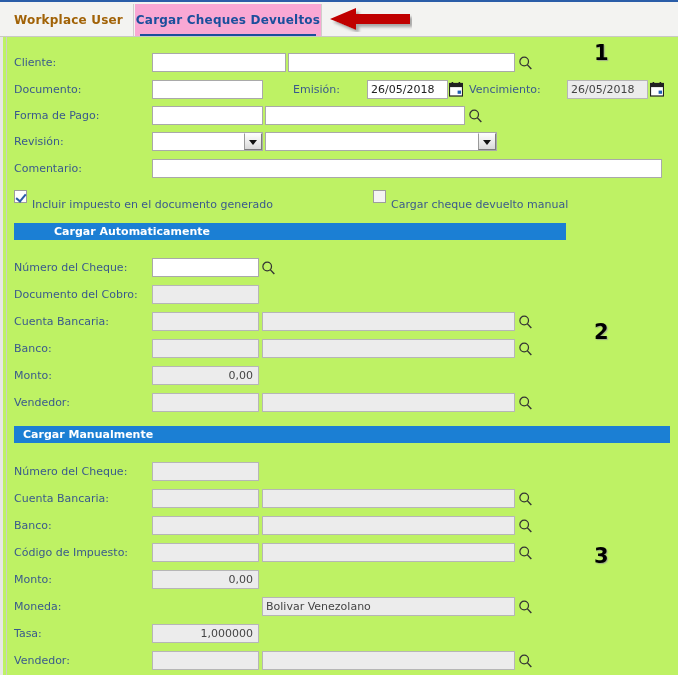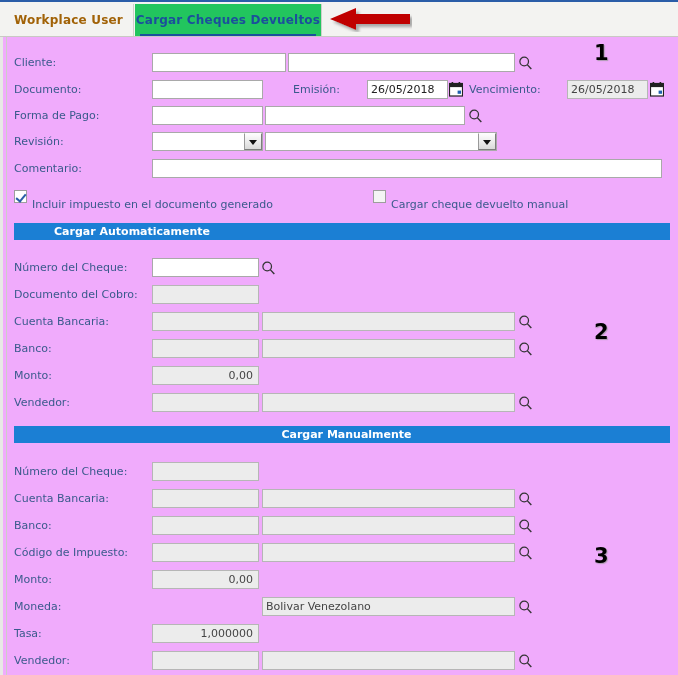--- a/index.html
+++ b/index.html
@@ -51,21 +51,21 @@
     left: 4px;
     width: 130px;
     color: #a16207;
     background: #f3f3f1;
     border-right: 1px solid #cfcfca;
   }
   .tab.active {
     left: 135px;
     width: 187px;
     color: #1b4f9c;
-    background: #22c55e;
+    background: #f9a8d4;
     border-right: 1px solid #cfcfca;
   }
   .tab.active .tab-underline {
     position: absolute;
     left: 5px;
     right: 5px;
     bottom: 1px;
     height: 3px;
     background: #1b4f9c;
   }
@@ -84,21 +84,21 @@
     width: 82px; height: 26px;
     pointer-events: none;
   }
 
   
   #content {
     position: absolute;
     left: 0; top: 37px;
     width: 678px;
     height: 638px;
-    background: #f0abfc;
+    background: #bef264;
     border-left: 3px solid #e8e8e6;
     box-sizing: border-box;
   }
   #content-leftline {
     position: absolute;
     left: 3px; top: 0;
     width: 1px; height: 638px;
     background: #cdcdc8;
   }
 
@@ -344,21 +344,21 @@
 
   <div class="cbwrap" style="left:11px; top:150px;">
     <span class="cbbox checked"></span>
     <span class="cblabel">Incluir impuesto en el documento generado</span>
   </div>
   <div class="cbwrap" style="left:370px; top:150px;">
     <span class="cbbox"></span>
     <span class="cblabel">Cargar cheque devuelto manual</span>
   </div>
 
-  <div class="sect" style="top:186px; width:656px;padding-left:40px;">Cargar Automaticamente</div>
+  <div class="sect" style="top:186px; width:552px;padding-left:40px;">Cargar Automaticamente</div>
 
   <div class="row" style="top:221px;">
     <span class="lbl">Número del Cheque:</span>
     <div class="fld" style="left:149px; width:107px;"></div>
     <svg class="mag" style="left:258px;" viewBox="0 0 16 16">
       <circle cx="6.6" cy="6.4" r="4.6" fill="none" stroke="#333" stroke-width="1.3"></circle>
       <line x1="10.1" y1="10" x2="14.2" y2="14.4" stroke="#333" stroke-width="1.5"></line>
     </svg>
   </div>
 
@@ -395,21 +395,21 @@
   <div class="row" style="top:356px;">
     <span class="lbl">Vendedor:</span>
     <div class="fld dis" style="left:149px; width:107px;"></div>
     <div class="fld dis" style="left:259px; width:253px;"></div>
     <svg class="mag" style="left:515px;" viewBox="0 0 16 16">
       <circle cx="6.6" cy="6.4" r="4.6" fill="none" stroke="#333" stroke-width="1.3"></circle>
       <line x1="10.1" y1="10" x2="14.2" y2="14.4" stroke="#333" stroke-width="1.5"></line>
     </svg>
   </div>
 
-  <div class="sect" style="top:389px; width:656px;text-align:center;">Cargar Manualmente</div>
+  <div class="sect" style="top:389px; width:656px;">Cargar Manualmente</div>
 
   <div class="row" style="top:425px;">
     <span class="lbl">Número del Cheque:</span>
     <div class="fld dis" style="left:149px; width:107px;"></div>
   </div>
 
   <div class="row" style="top:452px;">
     <span class="lbl">Cuenta Bancaria:</span>
     <div class="fld dis" style="left:149px; width:107px;"></div>
     <div class="fld dis" style="left:259px; width:253px;"></div>

